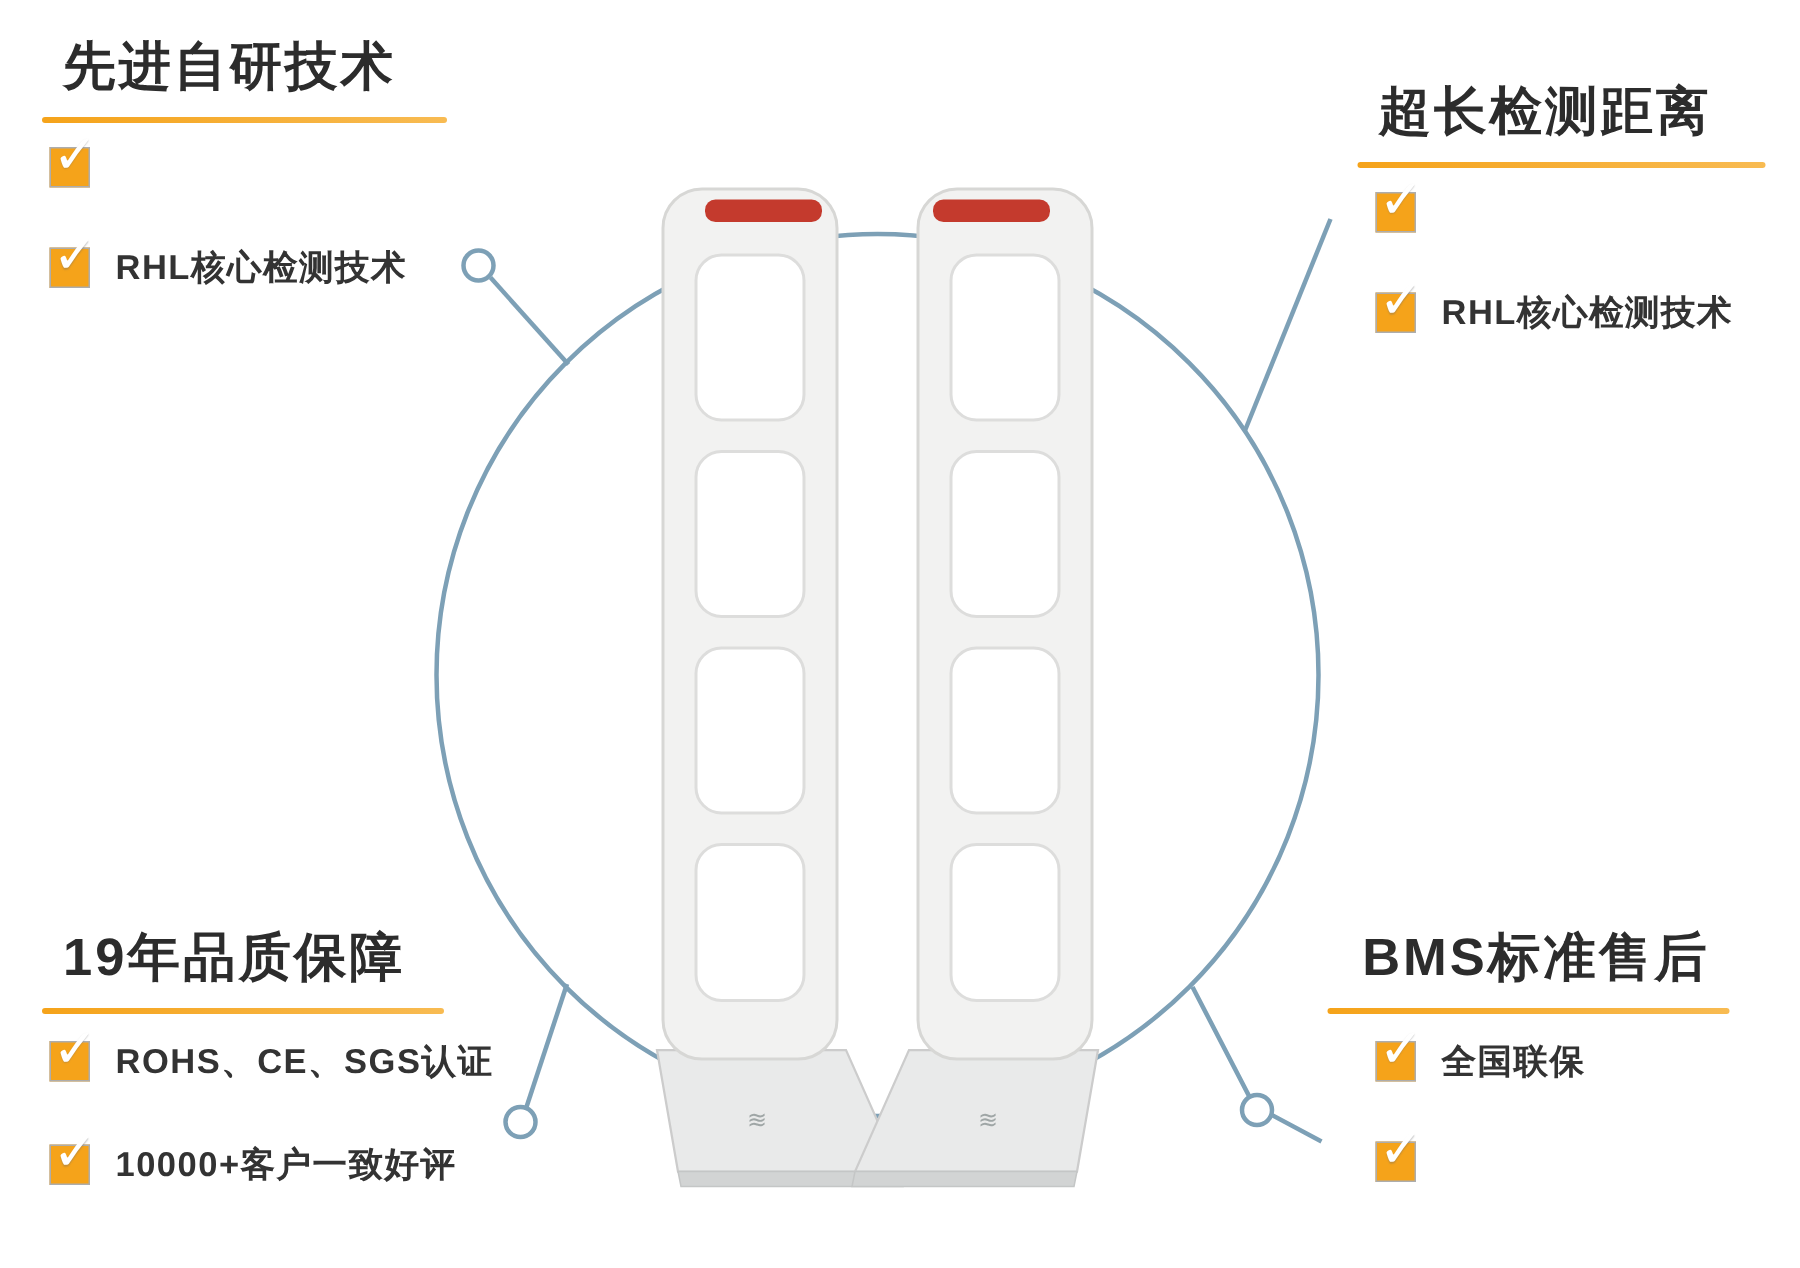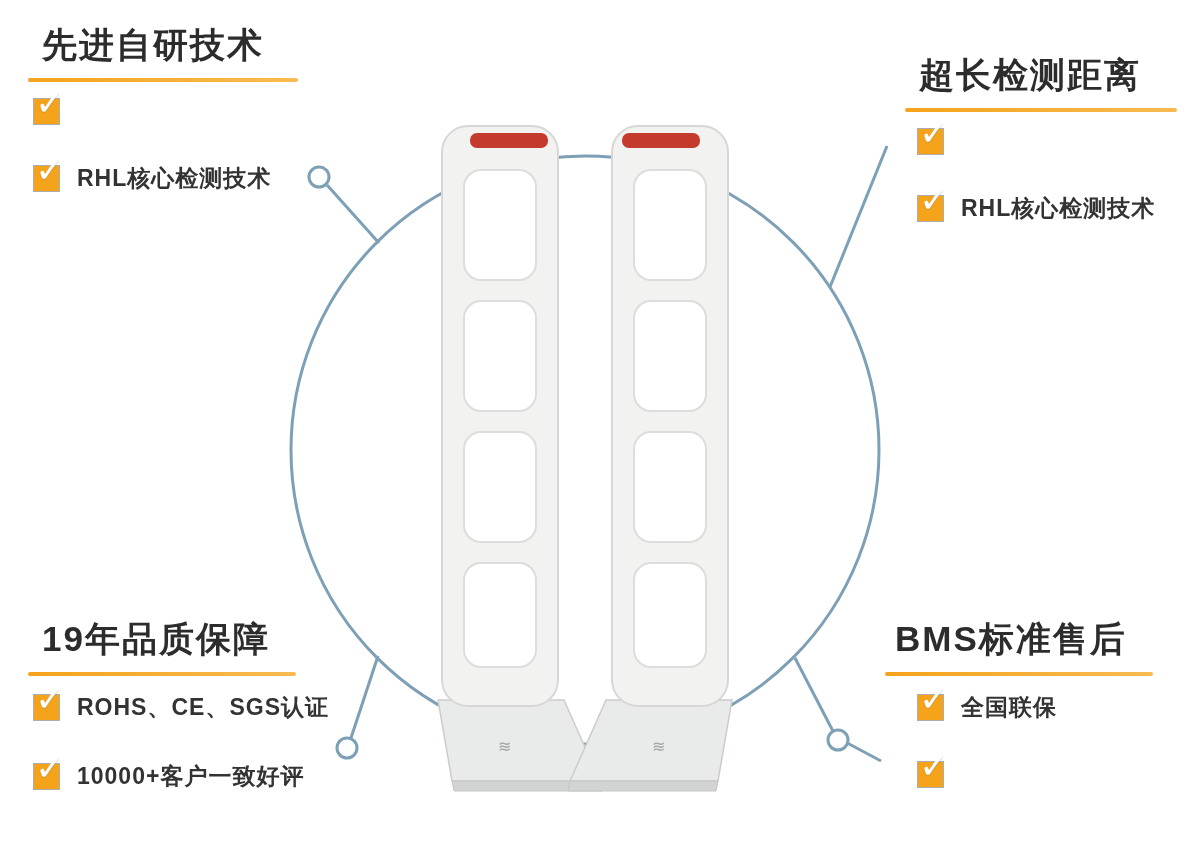--- a/index.html
+++ b/index.html
@@ -22,21 +22,21 @@
   .check i { position:absolute; font-style:normal; left:1px; top:-14px; font-size:36px;
              line-height:1; font-weight:700; color:#ffffff;
              text-shadow:0 1px 1px rgba(110,110,110,.35); }
 
   .pos-tl { left:28px;  top:24px;  width:270px; }
   .pos-tr { left:905px; top:54px;  width:272px; }
   .pos-bl { left:28px;  top:618px; width:268px; }
   .pos-br { left:885px; top:618px; width:268px; }
   .pos-tr .f-items { padding-left:12px; }
   .pos-br .f-items { padding-left:32px; }
-  .pos-br .f-title { padding-left:10px; }
+  .pos-br .f-title { padding-left:10px;text-align:center; }
 
   .blue-stroke { stroke:var(--line,#7da0b6); }
   .gate-light { fill:var(--gate-red,#c43a2d); }
 </style>
 </head>
 <body>
 
 <div class="canvas">
 
   <svg class="stage" viewBox="0 0 1200 845" xmlns="http://www.w3.org/2000/svg">

